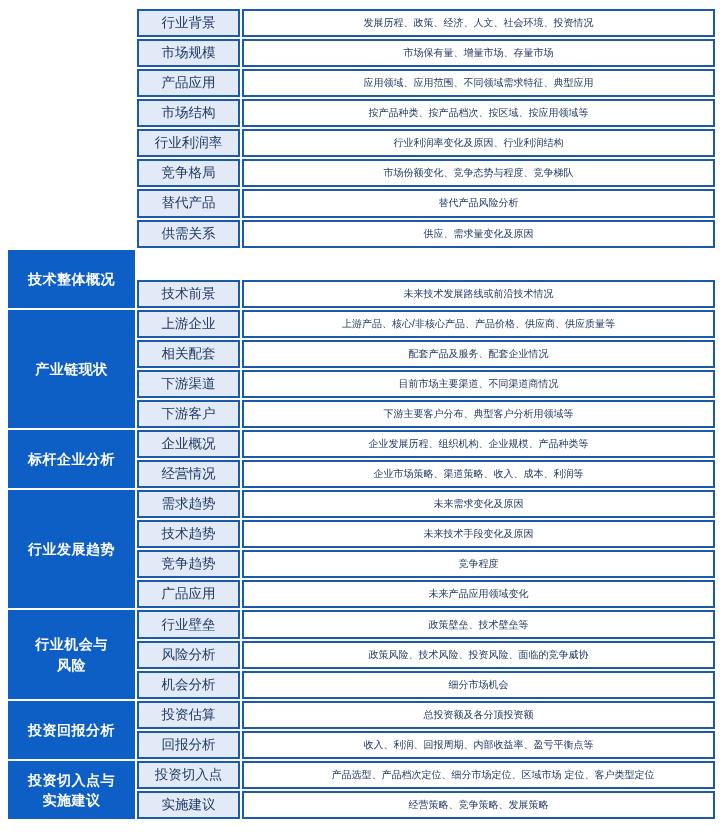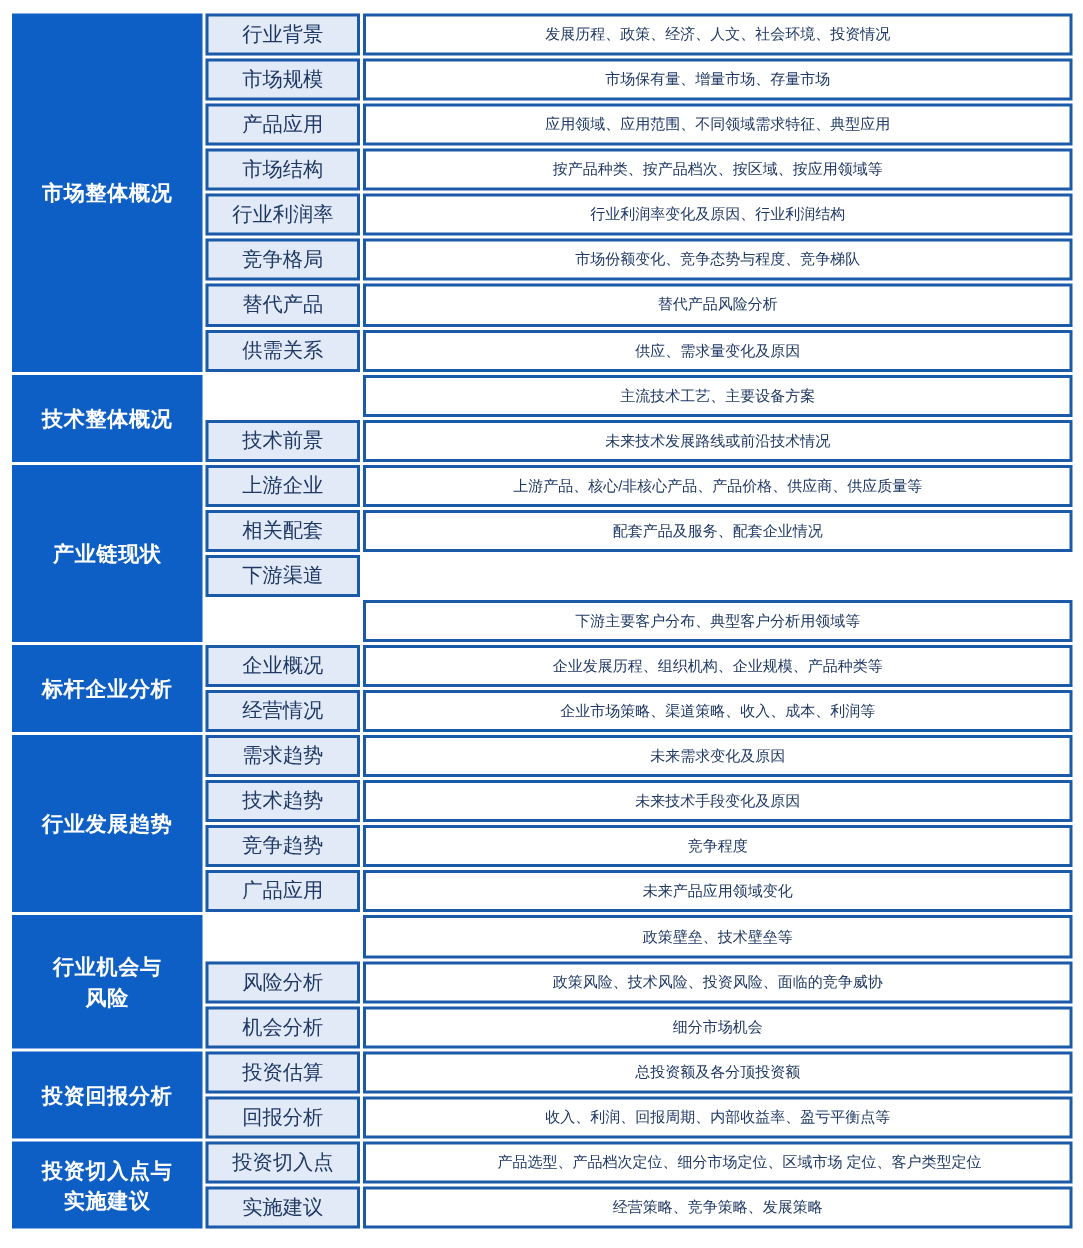--- a/index.html
+++ b/index.html
@@ -58,64 +58,65 @@
     grid-column: 3;
     padding: 0 3px;
     white-space: nowrap;
   }
 </style>
 </head>
 <body>
 
 <div class="page">
   <div class="framework-table" id="framework-table">
-      <div class="cell section-label" style="grid-row: 1 / span 8;">市场整体概况</div>
       <div class="cell sub-cell" style="grid-row: 1;">行业背景</div>
       <div class="cell desc-cell" style="grid-row: 1;">发展历程、政策、经济、人文、社会环境、投资情况</div>
       <div class="cell sub-cell" style="grid-row: 2;">市场规模</div>
       <div class="cell desc-cell" style="grid-row: 2;">市场保有量、增量市场、存量市场</div>
       <div class="cell sub-cell" style="grid-row: 3;">产品应用</div>
       <div class="cell desc-cell" style="grid-row: 3;">应用领域、应用范围、不同领域需求特征、典型应用</div>
       <div class="cell sub-cell" style="grid-row: 4;">市场结构</div>
       <div class="cell desc-cell" style="grid-row: 4;">按产品种类、按产品档次、按区域、按应用领域等</div>
       <div class="cell sub-cell" style="grid-row: 5;">行业利润率</div>
       <div class="cell desc-cell" style="grid-row: 5;">行业利润率变化及原因、行业利润结构</div>
       <div class="cell sub-cell" style="grid-row: 6;">竞争格局</div>
       <div class="cell desc-cell" style="grid-row: 6;">市场份额变化、竞争态势与程度、竞争梯队</div>
       <div class="cell sub-cell" style="grid-row: 7;">替代产品</div>
       <div class="cell desc-cell" style="grid-row: 7;">替代产品风险分析</div>
       <div class="cell sub-cell" style="grid-row: 8;">供需关系</div>
       <div class="cell desc-cell" style="grid-row: 8;">供应、需求量变化及原因</div>
       <div class="cell section-label" style="grid-row: 9 / span 2;">技术整体概况</div>
-      <div class="cell desc-cell" style="grid-row: 9;">主流技术工艺、主要设备方案</div>
       <div class="cell sub-cell" style="grid-row: 10;">技术前景</div>
       <div class="cell desc-cell" style="grid-row: 10;">未来技术发展路线或前沿技术情况</div>
       <div class="cell section-label" style="grid-row: 11 / span 4;">产业链现状</div>
       <div class="cell sub-cell" style="grid-row: 11;">上游企业</div>
       <div class="cell desc-cell" style="grid-row: 11;">上游产品、核心/非核心产品、产品价格、供应商、供应质量等</div>
       <div class="cell sub-cell" style="grid-row: 12;">相关配套</div>
       <div class="cell desc-cell" style="grid-row: 12;">配套产品及服务、配套企业情况</div>
       <div class="cell sub-cell" style="grid-row: 13;">下游渠道</div>
+      <div class="cell desc-cell" style="grid-row: 13;">目前市场主要渠道、不同渠道商情况</div>
+      <div class="cell sub-cell" style="grid-row: 14;">下游客户</div>
       <div class="cell desc-cell" style="grid-row: 14;">下游主要客户分布、典型客户分析用领域等</div>
       <div class="cell section-label" style="grid-row: 15 / span 2;">标杆企业分析</div>
       <div class="cell sub-cell" style="grid-row: 15;">企业概况</div>
       <div class="cell desc-cell" style="grid-row: 15;">企业发展历程、组织机构、企业规模、产品种类等</div>
       <div class="cell sub-cell" style="grid-row: 16;">经营情况</div>
       <div class="cell desc-cell" style="grid-row: 16;">企业市场策略、渠道策略、收入、成本、利润等</div>
       <div class="cell section-label" style="grid-row: 17 / span 4;">行业发展趋势</div>
       <div class="cell sub-cell" style="grid-row: 17;">需求趋势</div>
       <div class="cell desc-cell" style="grid-row: 17;">未来需求变化及原因</div>
       <div class="cell sub-cell" style="grid-row: 18;">技术趋势</div>
       <div class="cell desc-cell" style="grid-row: 18;">未来技术手段变化及原因</div>
       <div class="cell sub-cell" style="grid-row: 19;">竞争趋势</div>
       <div class="cell desc-cell" style="grid-row: 19;">竞争程度</div>
       <div class="cell sub-cell" style="grid-row: 20;">广品应用</div>
       <div class="cell desc-cell" style="grid-row: 20;">未来产品应用领域变化</div>
       <div class="cell section-label" style="grid-row: 21 / span 3;">行业机会与
 风险</div>
+      <div class="cell sub-cell" style="grid-row: 21;">行业壁垒</div>
       <div class="cell desc-cell" style="grid-row: 21;">政策壁垒、技术壁垒等</div>
       <div class="cell sub-cell" style="grid-row: 22;">风险分析</div>
       <div class="cell desc-cell" style="grid-row: 22;">政策风险、技术风险、投资风险、面临的竞争威协</div>
       <div class="cell sub-cell" style="grid-row: 23;">机会分析</div>
       <div class="cell desc-cell" style="grid-row: 23;">细分市场机会</div>
       <div class="cell section-label" style="grid-row: 24 / span 2;">投资回报分析</div>
       <div class="cell sub-cell" style="grid-row: 24;">投资估算</div>
       <div class="cell desc-cell" style="grid-row: 24;">总投资额及各分顶投资额</div>
       <div class="cell sub-cell" style="grid-row: 25;">回报分析</div>
       <div class="cell desc-cell" style="grid-row: 25;">收入、利润、回报周期、内部收益率、盈亏平衡点等</div>

